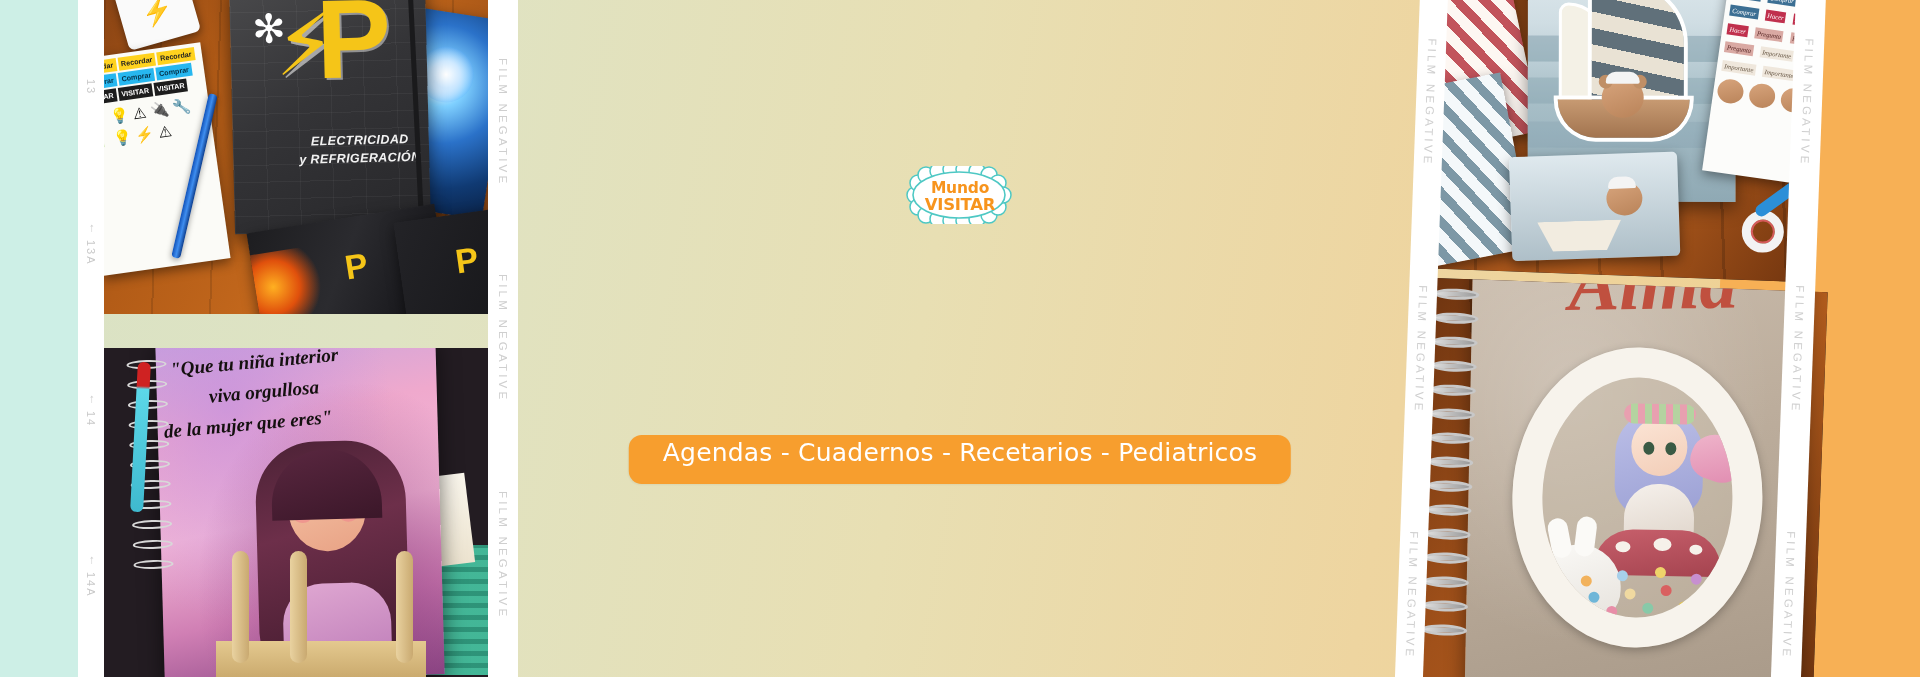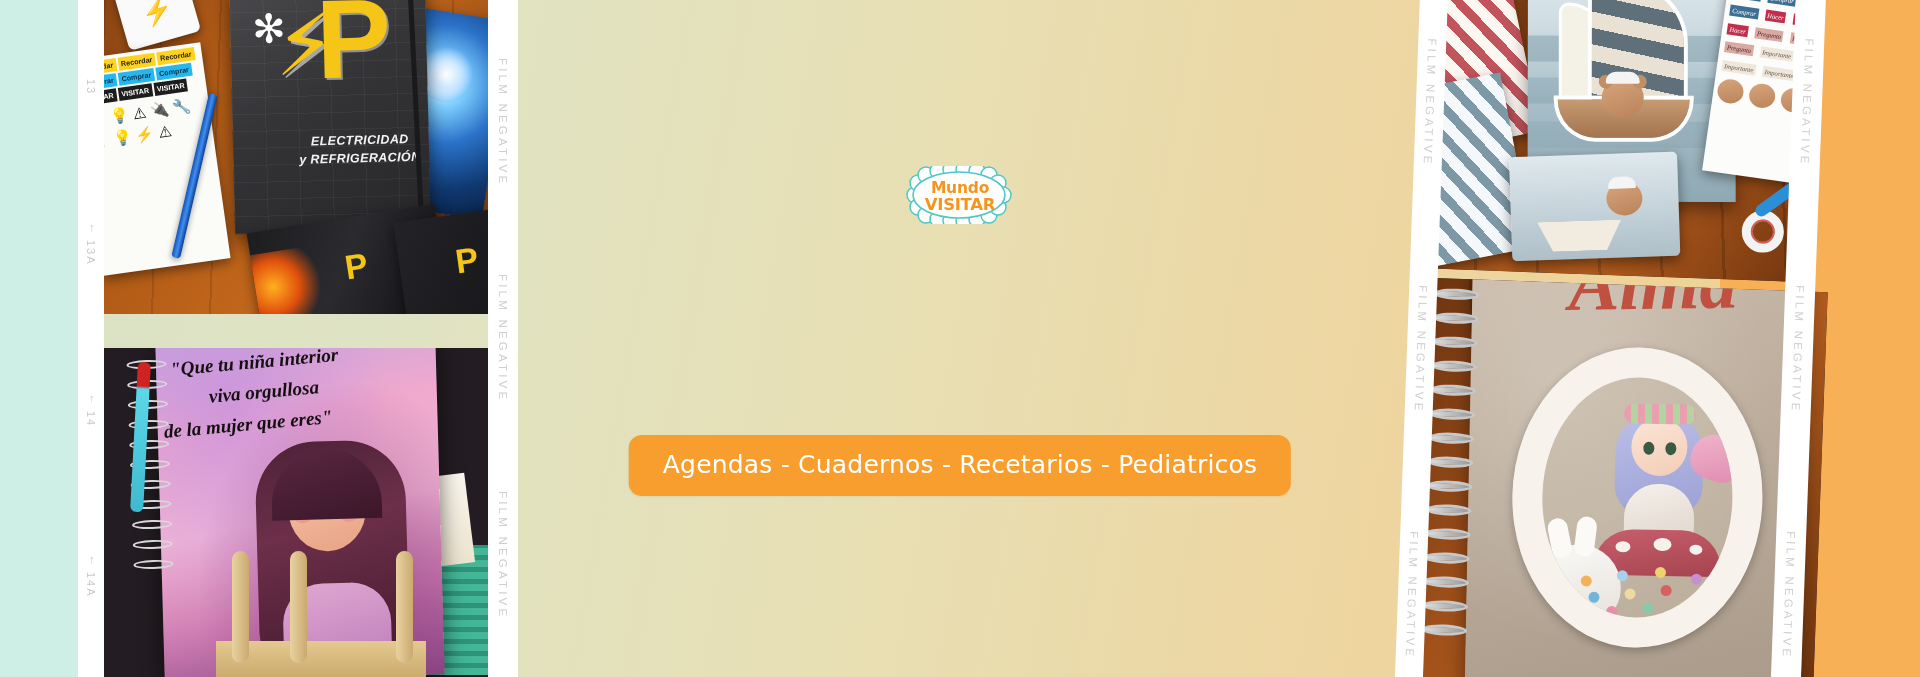--- a/index.html
+++ b/index.html
@@ -463,21 +463,21 @@
     position:absolute; top:240px; left:50%; transform:translateX(-50%);
     font-size:118px; line-height:1.12; color:#ffffff; white-space:nowrap;
     font-family:"DejaVu Sans", sans-serif; font-weight:300;
     letter-spacing:-1px;
   }
 
   
   .subtitle{
     position:absolute; top:435px; left:50%; transform:translateX(-50%);
     background:#f79e2e; color:#ffffff;
-    padding:15px 34px 17px; border-radius:13px;
+    padding:3px 34px 17px; border-radius:13px;
     font-size:25px; letter-spacing:.2px; white-space:nowrap;
     font-family:"DejaVu Sans", sans-serif; font-weight:400;
     box-shadow:0 1px 2px rgba(0,0,0,.05);
   }
 </style>
 </head>
 <body>
 
 <div class="banner">
 

